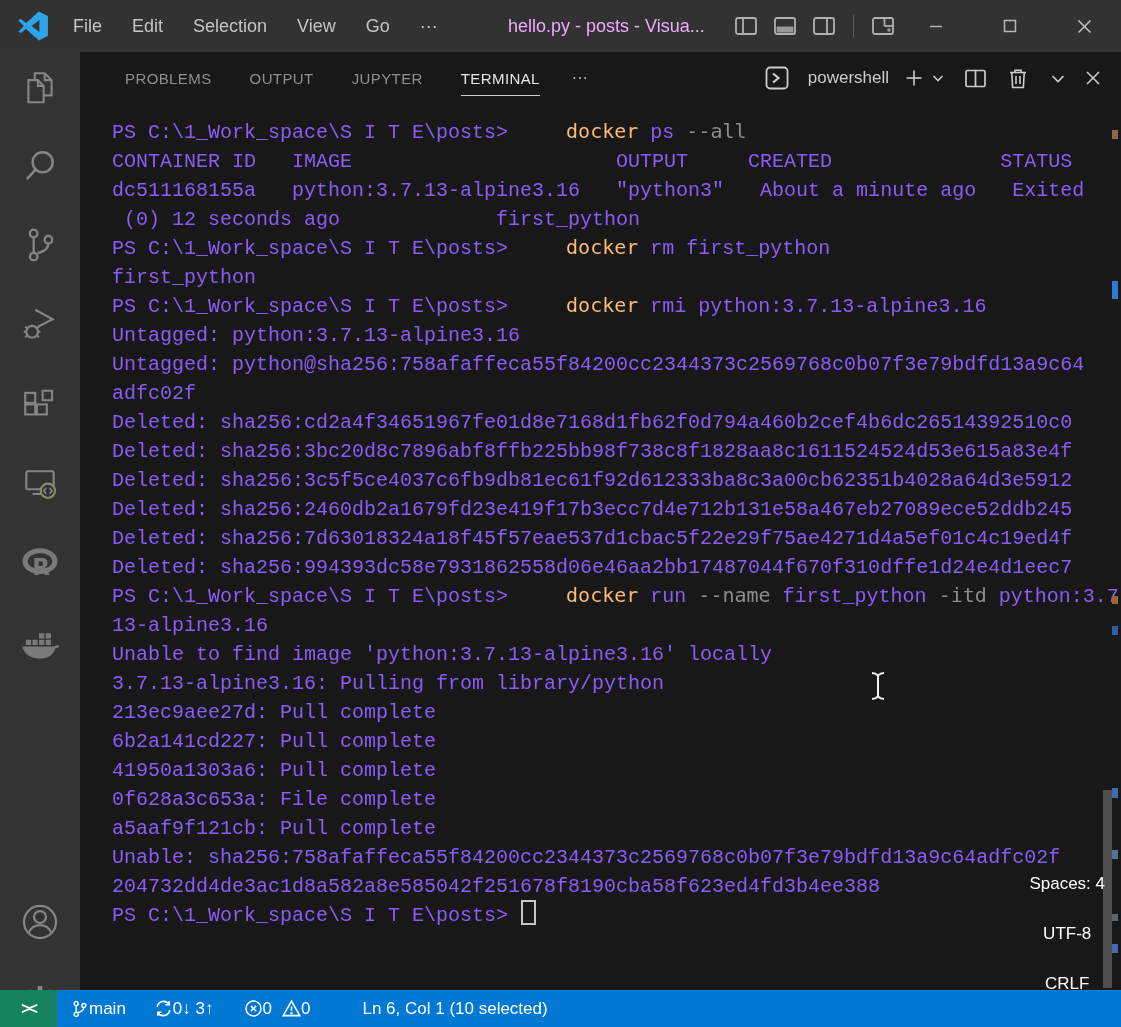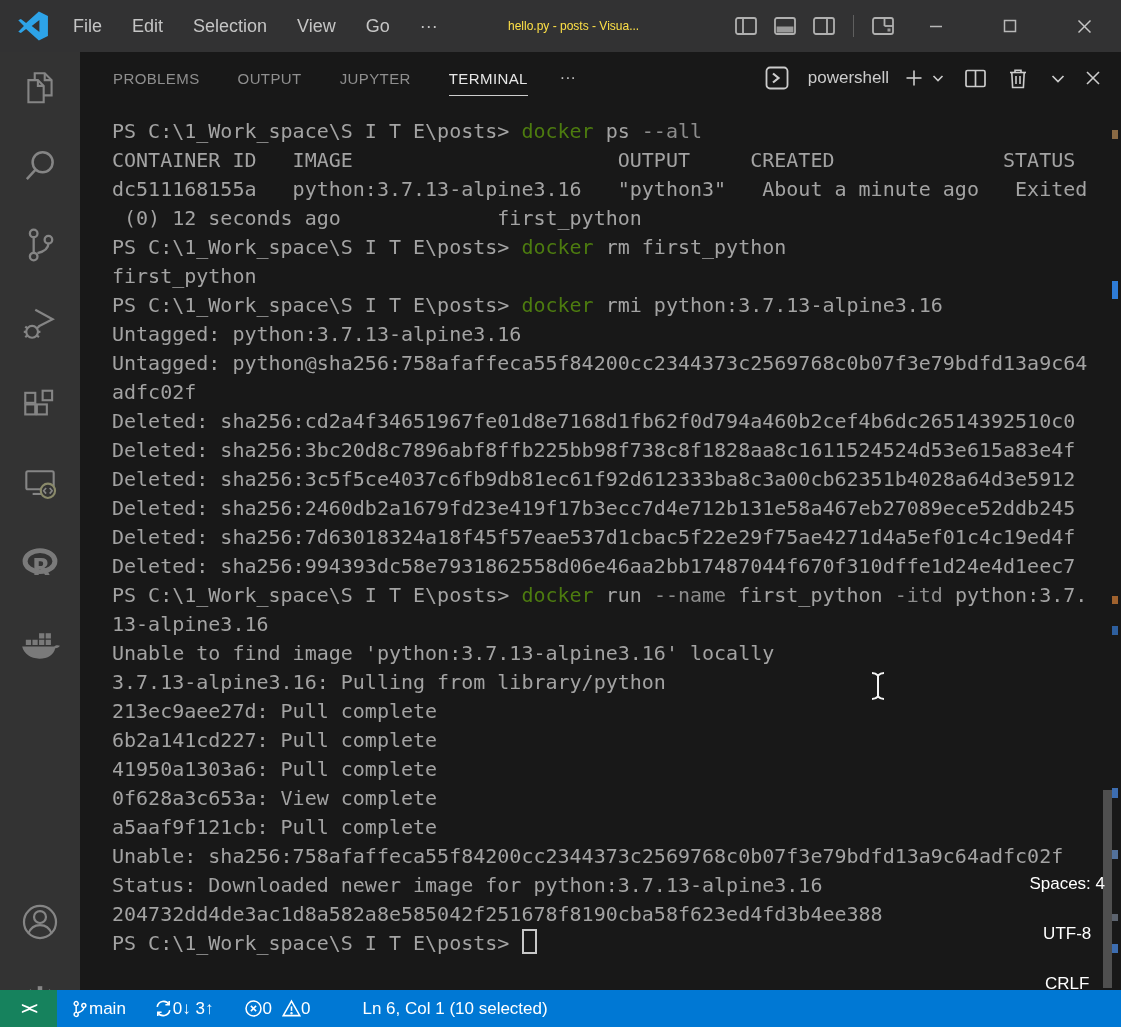--- a/index.html
+++ b/index.html
@@ -6,45 +6,45 @@
   body{
     width:1121px;height:1027px;position:relative;overflow:hidden;
     background:#181818;font-family:"Liberation Sans",sans-serif;
     -webkit-font-smoothing:antialiased;
   }
   
   .titlebar{position:absolute;top:0;left:0;right:0;height:52px;background:#323233;display:flex;align-items:center;color:#c5c5c5;z-index:5;}
   .logo{margin-left:17px;width:32px;height:32px;flex:0 0 auto;}
   .menu-bar{display:flex;gap:30px;margin-left:24px;font-size:18px;}
   .menu-item{cursor:default;}
-  .window-title{position:absolute;left:508px;top:0;height:52px;display:flex;align-items:center;font-size:12px;color:#fde047;white-space:nowrap;}
+  .window-title{position:absolute;left:508px;top:0;height:52px;display:flex;align-items:center;font-size:18px;color:#f0abfc;white-space:nowrap;}
   .layout-controls{position:absolute;left:733px;top:0;height:52px;display:flex;align-items:center;gap:13px;}
   .lc-divider{width:1px;height:22px;background:#5f5f5f;margin:0 3px;}
   .win-controls{position:absolute;right:0;top:0;height:52px;display:flex;}
   .win-btn{width:74px;height:52px;display:flex;align-items:center;justify-content:center;}
   
   .activitybar{position:absolute;left:0;top:52px;width:80px;bottom:37px;background:#333333;}
   .ab-item{position:absolute;left:0;width:80px;height:60px;display:flex;align-items:center;justify-content:center;}
   .badge{position:absolute;right:11px;bottom:-4px;background:#0078d4;color:#fff;width:26px;height:26px;border-radius:50%;
     font-size:15px;display:flex;align-items:center;justify-content:center;border:2px solid #333333;box-sizing:border-box;}
   
   .main{position:absolute;left:80px;top:52px;right:0;bottom:37px;background:#181818;}
-  .paneltabs{position:relative;height:52px;display:flex;align-items:center;padding-left:33px;}
+  .paneltabs{position:relative;height:52px;display:flex;align-items:center;padding-left:45px;}
   .ptab{font-size:15px;letter-spacing:.4px;color:#8f8f8f;margin-right:38px;padding:7px 0;position:relative;white-space:nowrap;}
   .ptab.active{color:#e7e7e7;}
   .ptab.active::after{content:"";position:absolute;left:0;right:0;bottom:-2px;height:1px;background:#cccccc;}
   .tabs-more{color:#c5c5c5;margin-left:-6px;}
   .term-toolbar{position:absolute;right:20px;top:0;height:52px;display:flex;align-items:center;color:#cccccc;}
   .shell-label{font-size:17px;margin-left:19px;}
   .tt-gap16{margin-left:16px;}.tt-gap20{margin-left:20px;}.tt-gap9{margin-left:9px;}.tt-gap22{margin-left:22px;}
   .terminal{position:absolute;left:0;top:52px;right:0;bottom:0;padding:13px 0 0 32px;overflow:hidden;
     font-family:"DejaVu Sans Mono",monospace;font-size:20px;line-height:29px;color:#cccccc;}
   .tline{white-space:pre;height:29px;}
-  .seg-out{color:#a3a3a3;}
-  .seg-cmd{color:#4d7c0f;}
+  .seg-out{color:#8b5cf6;font-family:Liberation Mono, monospace;}
+  .seg-cmd{color:#fdba74;margin-left:46px;}
   .seg-dim{color:#8c8c8c;}
   .cursor-block{display:inline-block;width:11px;height:21px;border:2px solid #c7c7c7;vertical-align:-4px;margin-left:1px;}
   .scroll-thumb{position:absolute;right:9px;top:738px;width:9px;height:198px;background:#4f4f4f;}
   .ovmark{position:absolute;left:1112px;width:6px;z-index:6;}
   
   .statusbar{position:absolute;left:0;right:0;bottom:0;height:37px;background:#0078d4;color:#fff;display:flex;align-items:center;font-size:17px;}
   .sb-remote{width:57px;height:37px;background:#16825d;display:flex;align-items:center;justify-content:center;
     font-weight:bold;font-size:16px;letter-spacing:-2px;flex:0 0 auto;}
   .sb-item{display:flex;align-items:center;white-space:nowrap;}
   .ml14{margin-left:14px;}.ml28{margin-left:28px;}.ml30{margin-left:30px;}.ml52{margin-left:52px;}
@@ -289,24 +289,23 @@
       <div class="tline"><span class="seg-out">Deleted: sha256:2460db2a1679fd23e419f17b3ecc7d4e712b131e58a467eb27089ece52ddb245</span></div>
       <div class="tline"><span class="seg-out">Deleted: sha256:7d63018324a18f45f57eae537d1cbac5f22e29f75ae4271d4a5ef01c4c19ed4f</span></div>
       <div class="tline"><span class="seg-out">Deleted: sha256:994393dc58e7931862558d06e46aa2bb17487044f670f310dffe1d24e4d1eec7</span></div>
       <div class="tline"><span class="seg-out">PS C:\1_Work_space\S I T E\posts&gt; </span><span class="seg-cmd">docker</span><span class="seg-out"> run </span><span class="seg-dim">--name</span><span class="seg-out"> first_python </span><span class="seg-dim">-itd</span><span class="seg-out"> python:3.7.</span></div>
       <div class="tline"><span class="seg-out">13-alpine3.16</span></div>
       <div class="tline"><span class="seg-out">Unable to find image 'python:3.7.13-alpine3.16' locally</span></div>
       <div class="tline"><span class="seg-out">3.7.13-alpine3.16: Pulling from library/python</span></div>
       <div class="tline"><span class="seg-out">213ec9aee27d: Pull complete</span></div>
       <div class="tline"><span class="seg-out">6b2a141cd227: Pull complete</span></div>
       <div class="tline"><span class="seg-out">41950a1303a6: Pull complete</span></div>
-      <div class="tline"><span class="seg-out">0f628a3c653a: View complete</span></div>
+      <div class="tline"><span class="seg-out">0f628a3c653a: File complete</span></div>
       <div class="tline"><span class="seg-out">a5aaf9f121cb: Pull complete</span></div>
       <div class="tline"><span class="seg-out">Unable: sha256:758afaffeca55f84200cc2344373c2569768c0b07f3e79bdfd13a9c64adfc02f</span></div>
-      <div class="tline"><span class="seg-out">Status: Downloaded newer image for python:3.7.13-alpine3.16</span></div>
       <div class="tline"><span class="seg-out">204732dd4de3ac1d8a582a8e585042f251678f8190cba58f623ed4fd3b4ee388</span></div>
       <div class="tline"><span class="seg-out">PS C:\1_Work_space\S I T E\posts&gt; </span><span class="cursor-block"></span></div>
     </div>
   <div class="scroll-thumb"></div>
 </div>
 <div id="overview-decorations">
     <div class="ovmark" style="top: 130px; height: 9px; background: rgb(138, 106, 68);"></div>
     <div class="ovmark" style="top: 281px; height: 18px; background: rgb(46, 123, 214);"></div>
     <div class="ovmark" style="top: 596px; height: 8px; background: rgb(160, 98, 46);"></div>
     <div class="ovmark" style="top: 626px; height: 9px; background: rgb(46, 95, 158);"></div>

